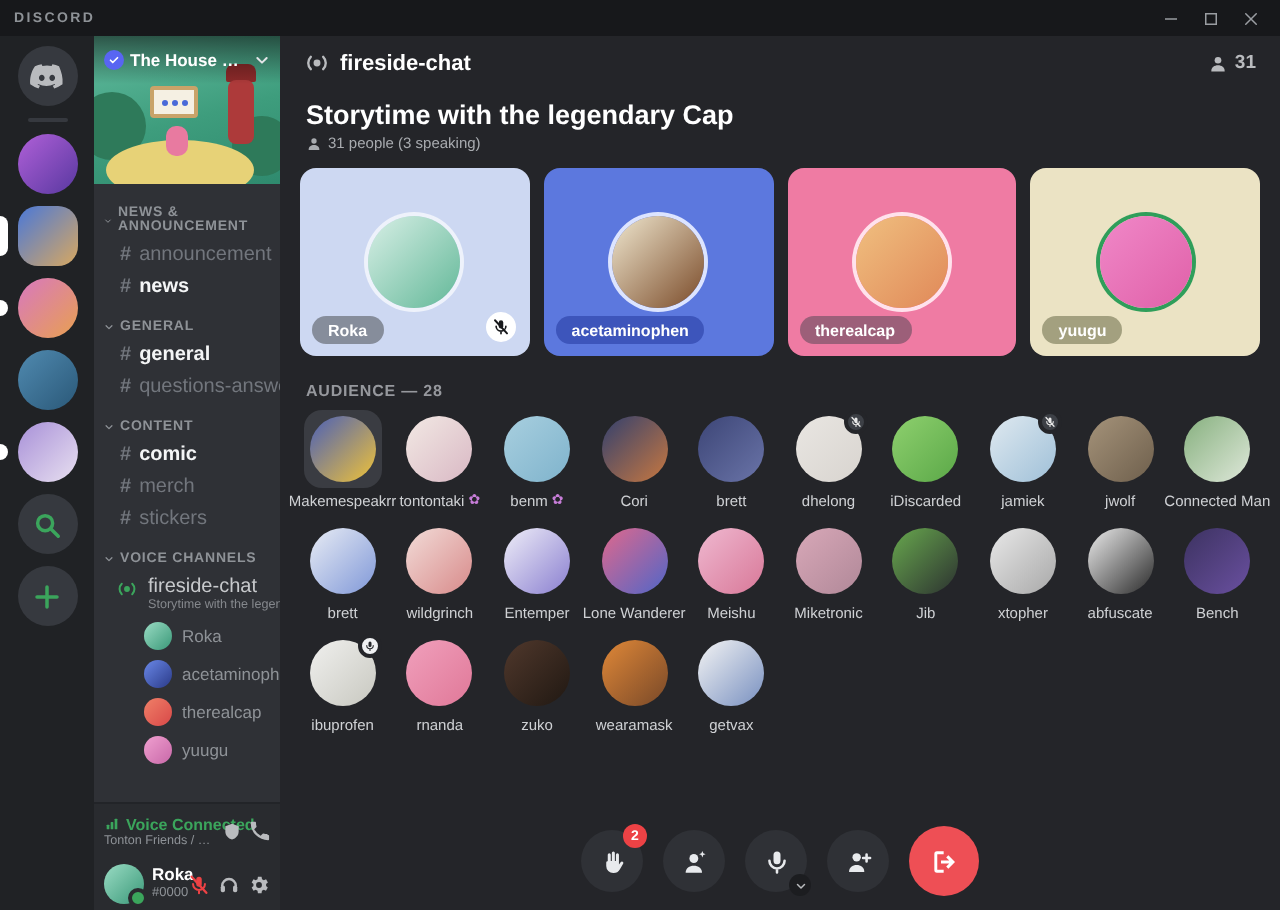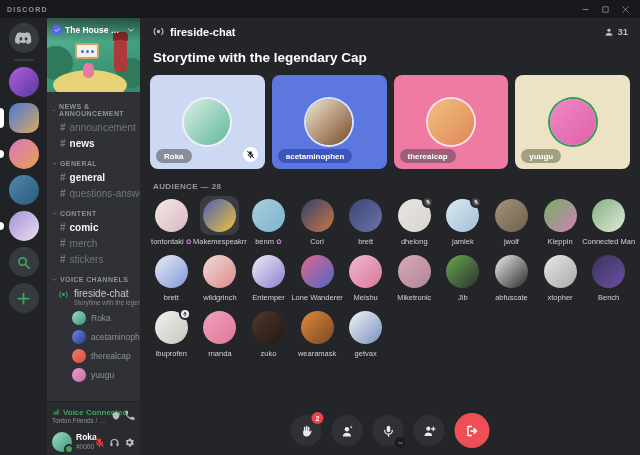--- a/index.html
+++ b/index.html
@@ -341,20 +341,29 @@
           <span>
               <svg viewBox="0 0 24 24" width="10" height="10" fill="currentColor" aria-hidden="true">
                 <circle cx="12" cy="7.5" r="4"></circle>
                 <path d="M4 20c0-4 3.6-6.5 8-6.5s8 2.5 8 6.5v1H4z"></path>
               </svg>
             </span>
           <span>31</span>
         </span>
       </div>
       <div class="stage-title">Storytime with the legendary Cap</div>
+      <div class="stage-sub">
+        <span>
+            <svg viewBox="0 0 24 24" width="8" height="8" fill="currentColor" aria-hidden="true">
+              <circle cx="12" cy="7.5" r="4"></circle>
+              <path d="M4 20c0-4 3.6-6.5 8-6.5s8 2.5 8 6.5v1H4z"></path>
+            </svg>
+          </span>
+        <span>31 people (3 speaking)</span>
+      </div>
       <div class="speakers" id="speakers">
           <div class="card" style="background: rgb(205, 216, 242);">
             <div class="card-av" style="background: linear-gradient(135deg, rgb(216, 239, 230), rgb(98, 184, 152)); box-shadow: rgb(238, 242, 251) 0px 0px 0px 2px;"></div>
             <span class="card-pill" style="background: rgb(134, 141, 155);">Roka</span>
             <span class="card-mute">
               <svg viewBox="0 0 24 24" width="9" height="9" fill="currentColor" aria-hidden="true">
                 <rect x="9" y="3" width="6" height="11" rx="3"></rect>
                 <path d="M5.5 11a6.5 6.5 0 0 0 13 0M12 17.5V21" fill="none" stroke="currentColor" stroke-width="2.2" stroke-linecap="round"></path>
                 <path d="M4 3l16 17.5" stroke="currentColor" stroke-width="2.6" stroke-linecap="round"></path>
               </svg>
@@ -369,34 +378,34 @@
             <span class="card-pill" style="background: rgb(156, 95, 121);">therealcap</span>
           </div>
           <div class="card" style="background: rgb(235, 227, 196);">
             <div class="card-av" style="background: linear-gradient(135deg, rgb(240, 136, 200), rgb(224, 96, 168)); box-shadow: rgb(47, 158, 90) 0px 0px 0px 2px;"></div>
             <span class="card-pill" style="background: rgb(163, 160, 127);">yuugu</span>
           </div>
         </div>
       <div class="aud-label">AUDIENCE — 28</div>
       <div class="aud-grid" id="audience">
           <div class="aud-cell">
+            <div class="aud-avwrap hl">
+              <div class="aud-av" style="background: linear-gradient(135deg, rgb(74, 95, 184), rgb(240, 195, 56));"></div>
+            </div>
+            <div class="aud-name">
+              <span>Makemespeakrr</span>
+            </div>
+          </div>
+          <div class="aud-cell">
             <div class="aud-avwrap">
               <div class="aud-av" style="background: linear-gradient(135deg, rgb(242, 233, 228), rgb(217, 184, 196));"></div>
             </div>
             <div class="aud-name">
               <span>tontontaki</span>
               <span class="role-ic">✿</span>
-            </div>
-          </div>
-          <div class="aud-cell">
-            <div class="aud-avwrap hl">
-              <div class="aud-av" style="background: linear-gradient(135deg, rgb(74, 95, 184), rgb(240, 195, 56));"></div>
-            </div>
-            <div class="aud-name">
-              <span>Makemespeakrr</span>
             </div>
           </div>
           <div class="aud-cell">
             <div class="aud-avwrap">
               <div class="aud-av" style="background: linear-gradient(135deg, rgb(168, 207, 223), rgb(127, 179, 204));"></div>
             </div>
             <div class="aud-name">
               <span>benm</span>
               <span class="role-ic">✿</span>
             </div>
@@ -427,20 +436,28 @@
                   <path d="M4 3l16 17.5" stroke="currentColor" stroke-width="2.6" stroke-linecap="round"></path>
                 </svg>
               </span>
             </div>
             <div class="aud-name">
               <span>dhelong</span>
             </div>
           </div>
           <div class="aud-cell">
             <div class="aud-avwrap">
+              <div class="aud-av" style="background: linear-gradient(135deg, rgb(142, 208, 110), rgb(91, 168, 72));"></div>
+            </div>
+            <div class="aud-name">
+              <span>iDiscarded</span>
+            </div>
+          </div>
+          <div class="aud-cell">
+            <div class="aud-avwrap">
               <div class="aud-av" style="background: linear-gradient(135deg, rgb(223, 233, 240), rgb(159, 192, 216));"></div>
               <span class="aud-badge dark">
                 <svg viewBox="0 0 24 24" width="6" height="6" fill="currentColor" aria-hidden="true">
                   <rect x="9" y="3" width="6" height="11" rx="3"></rect>
                   <path d="M5.5 11a6.5 6.5 0 0 0 13 0M12 17.5V21" fill="none" stroke="currentColor" stroke-width="2.2" stroke-linecap="round"></path>
                   <path d="M4 3l16 17.5" stroke="currentColor" stroke-width="2.6" stroke-linecap="round"></path>
                 </svg>
               </span>
             </div>
             <div class="aud-name">
@@ -450,28 +467,20 @@
           <div class="aud-cell">
             <div class="aud-avwrap">
               <div class="aud-av" style="background: linear-gradient(135deg, rgb(165, 147, 122), rgb(110, 95, 76));"></div>
             </div>
             <div class="aud-name">
               <span>jwolf</span>
             </div>
           </div>
           <div class="aud-cell">
             <div class="aud-avwrap">
-              <div class="aud-av" style="background: linear-gradient(135deg, rgb(116, 176, 96), rgb(208, 128, 184));"></div>
-            </div>
-            <div class="aud-name">
-              <span>Kleppin</span>
-            </div>
-          </div>
-          <div class="aud-cell">
-            <div class="aud-avwrap">
               <div class="aud-av" style="background: linear-gradient(135deg, rgb(134, 176, 126), rgb(223, 232, 218));"></div>
             </div>
             <div class="aud-name">
               <span>Connected Man</span>
             </div>
           </div>
           <div class="aud-cell">
             <div class="aud-avwrap">
               <div class="aud-av" style="background: linear-gradient(135deg, rgb(232, 236, 244), rgb(128, 152, 216));"></div>
             </div>
@@ -522,32 +531,32 @@
           <div class="aud-cell">
             <div class="aud-avwrap">
               <div class="aud-av" style="background: linear-gradient(135deg, rgb(104, 168, 78), rgb(44, 50, 48));"></div>
             </div>
             <div class="aud-name">
               <span>Jib</span>
             </div>
           </div>
           <div class="aud-cell">
             <div class="aud-avwrap">
+              <div class="aud-av" style="background: linear-gradient(135deg, rgb(232, 232, 232), rgb(168, 168, 168));"></div>
+            </div>
+            <div class="aud-name">
+              <span>xtopher</span>
+            </div>
+          </div>
+          <div class="aud-cell">
+            <div class="aud-avwrap">
               <div class="aud-av" style="background: linear-gradient(135deg, rgb(236, 236, 236), rgb(42, 42, 42));"></div>
             </div>
             <div class="aud-name">
               <span>abfuscate</span>
-            </div>
-          </div>
-          <div class="aud-cell">
-            <div class="aud-avwrap">
-              <div class="aud-av" style="background: linear-gradient(135deg, rgb(232, 232, 232), rgb(168, 168, 168));"></div>
-            </div>
-            <div class="aud-name">
-              <span>xtopher</span>
             </div>
           </div>
           <div class="aud-cell">
             <div class="aud-avwrap">
               <div class="aud-av" style="background: linear-gradient(135deg, rgb(60, 50, 96), rgb(106, 80, 160));"></div>
             </div>
             <div class="aud-name">
               <span>Bench</span>
             </div>
           </div>

